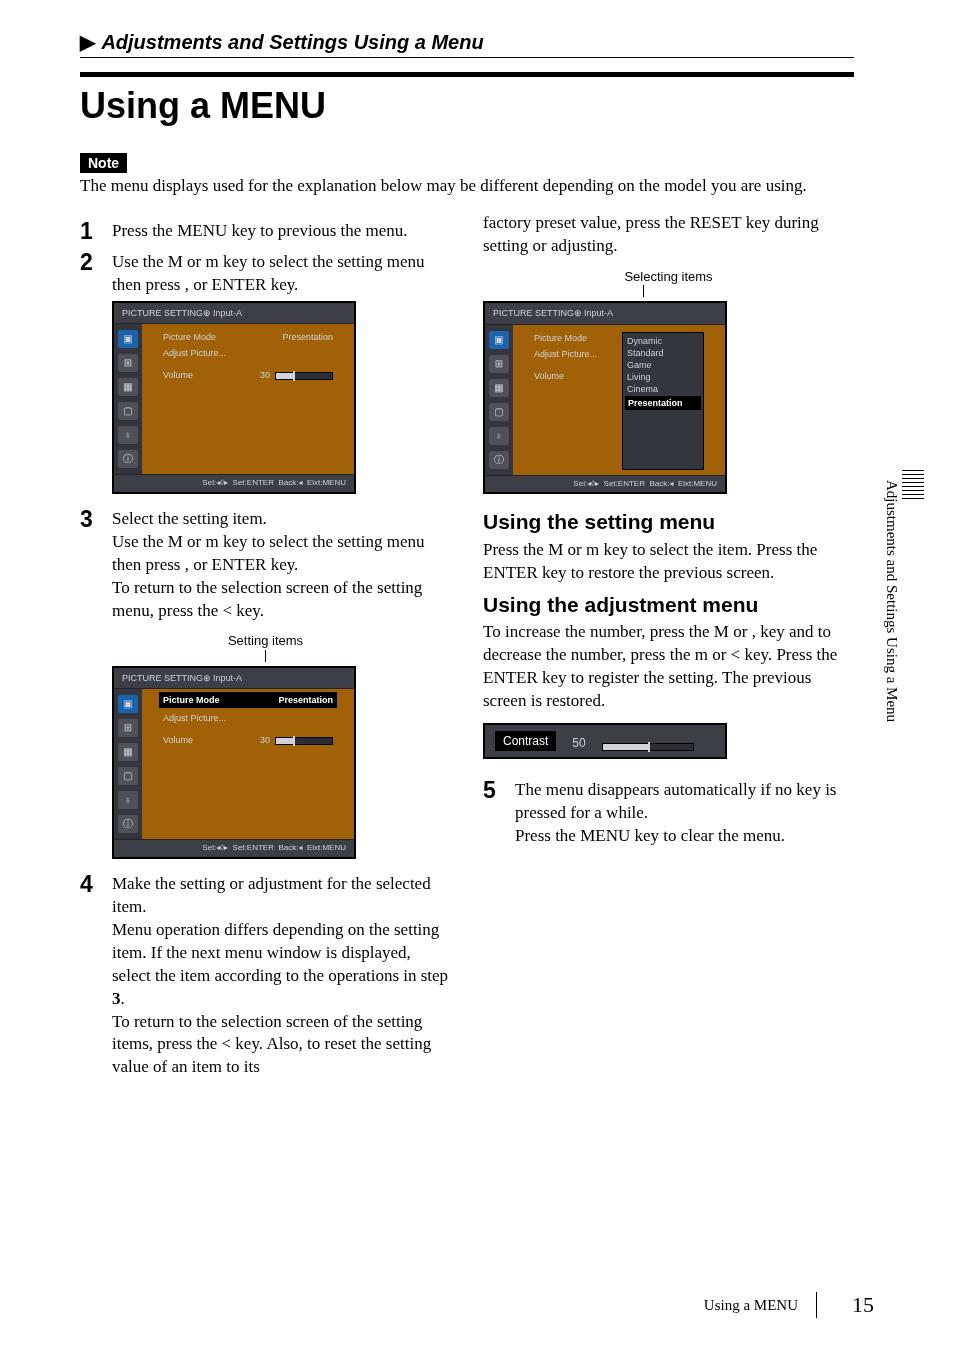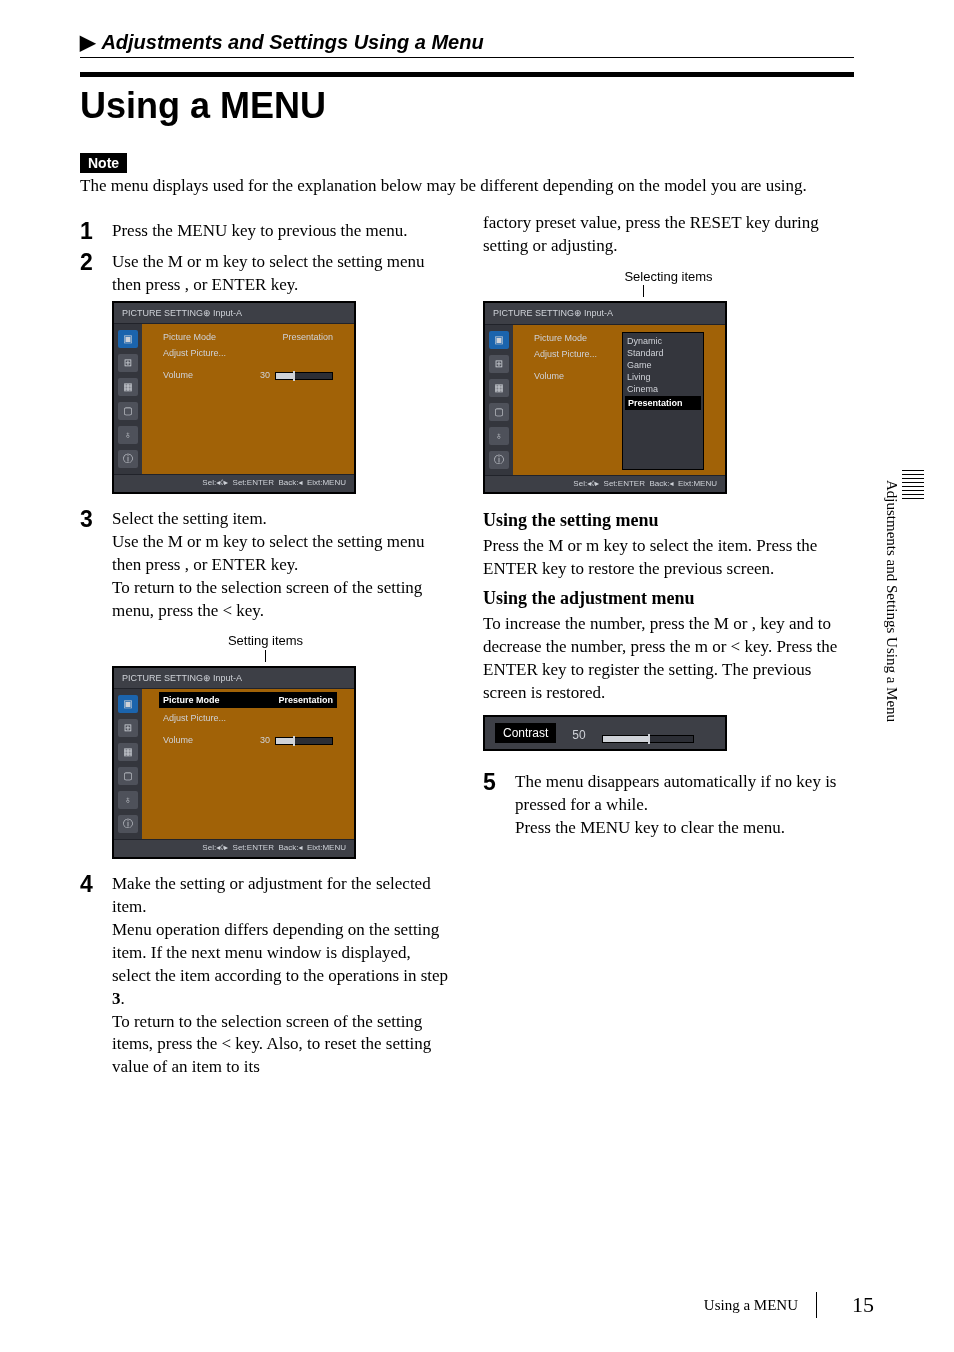--- a/index.html
+++ b/index.html
@@ -42,21 +42,21 @@
 
 .bar{position:relative;height:6px;background:#2c2e35;border:1px solid #000;width:56px;display:inline-block;vertical-align:middle}
 .bar .fill{position:absolute;left:0;top:0;bottom:0;background:#cfd2d8}
 .bar .knob{position:absolute;top:-2px;bottom:-2px;width:2px;background:#cfd2d8}
 
 .contrast-box{border:2px solid #000;width:240px;margin:10px 0 20px}
 .contrast-inner{background:#3d3f46;padding:6px 10px;display:flex;align-items:flex-end;gap:16px}
 .contrast-label{background:#000;color:#fff;font-family:Arial,Helvetica,sans-serif;font-size:12px;padding:2px 8px}
 .contrast-val{color:#cfd2d8;font-family:Arial,Helvetica,sans-serif;font-size:12px}
 
-.subhead{font-family:Liberation Serif, serif;font-weight:700;font-size:18px;margin:6px 0 2px}
+.subhead{font-family:Liberation Sans, sans-serif;font-weight:700;font-size:21px;margin:6px 0 2px}
 
 .side-tab{position:absolute;right:54px;top:480px;writing-mode:vertical-rl;font-family:"Times New Roman",serif;font-size:15px}
 .side-lines{position:absolute;right:30px;top:470px;width:22px}
 .side-lines div{border-top:1px solid #000;margin-bottom:3px}
 
 .footer{position:absolute;bottom:34px;right:80px;font-size:15px;display:flex;align-items:center;gap:18px}
 .footer .pnum{font-size:22px;border-left:1px solid #000;padding-left:35px}
 </style>
 </head>
 <body>

